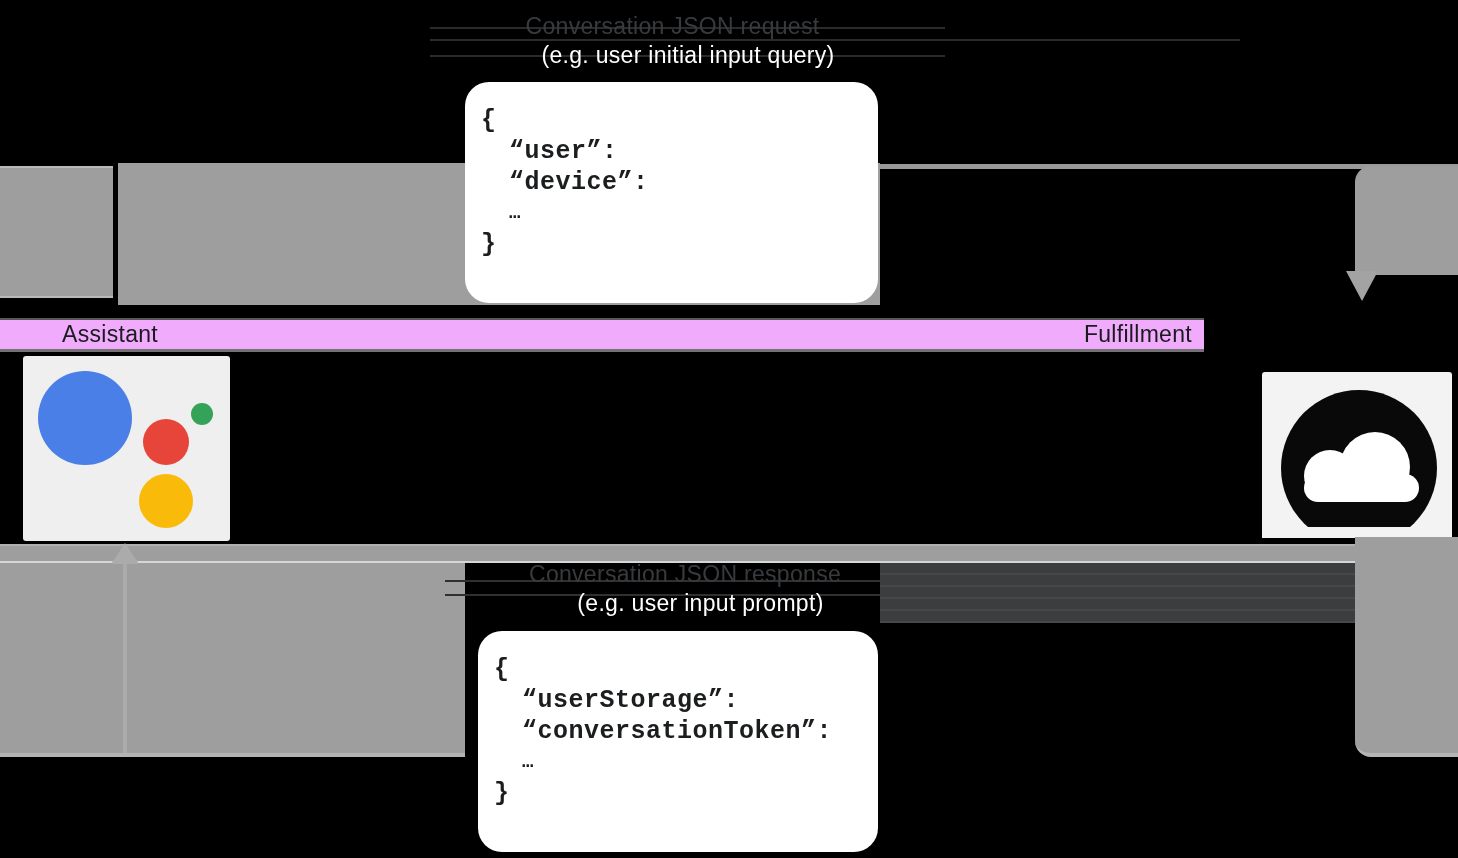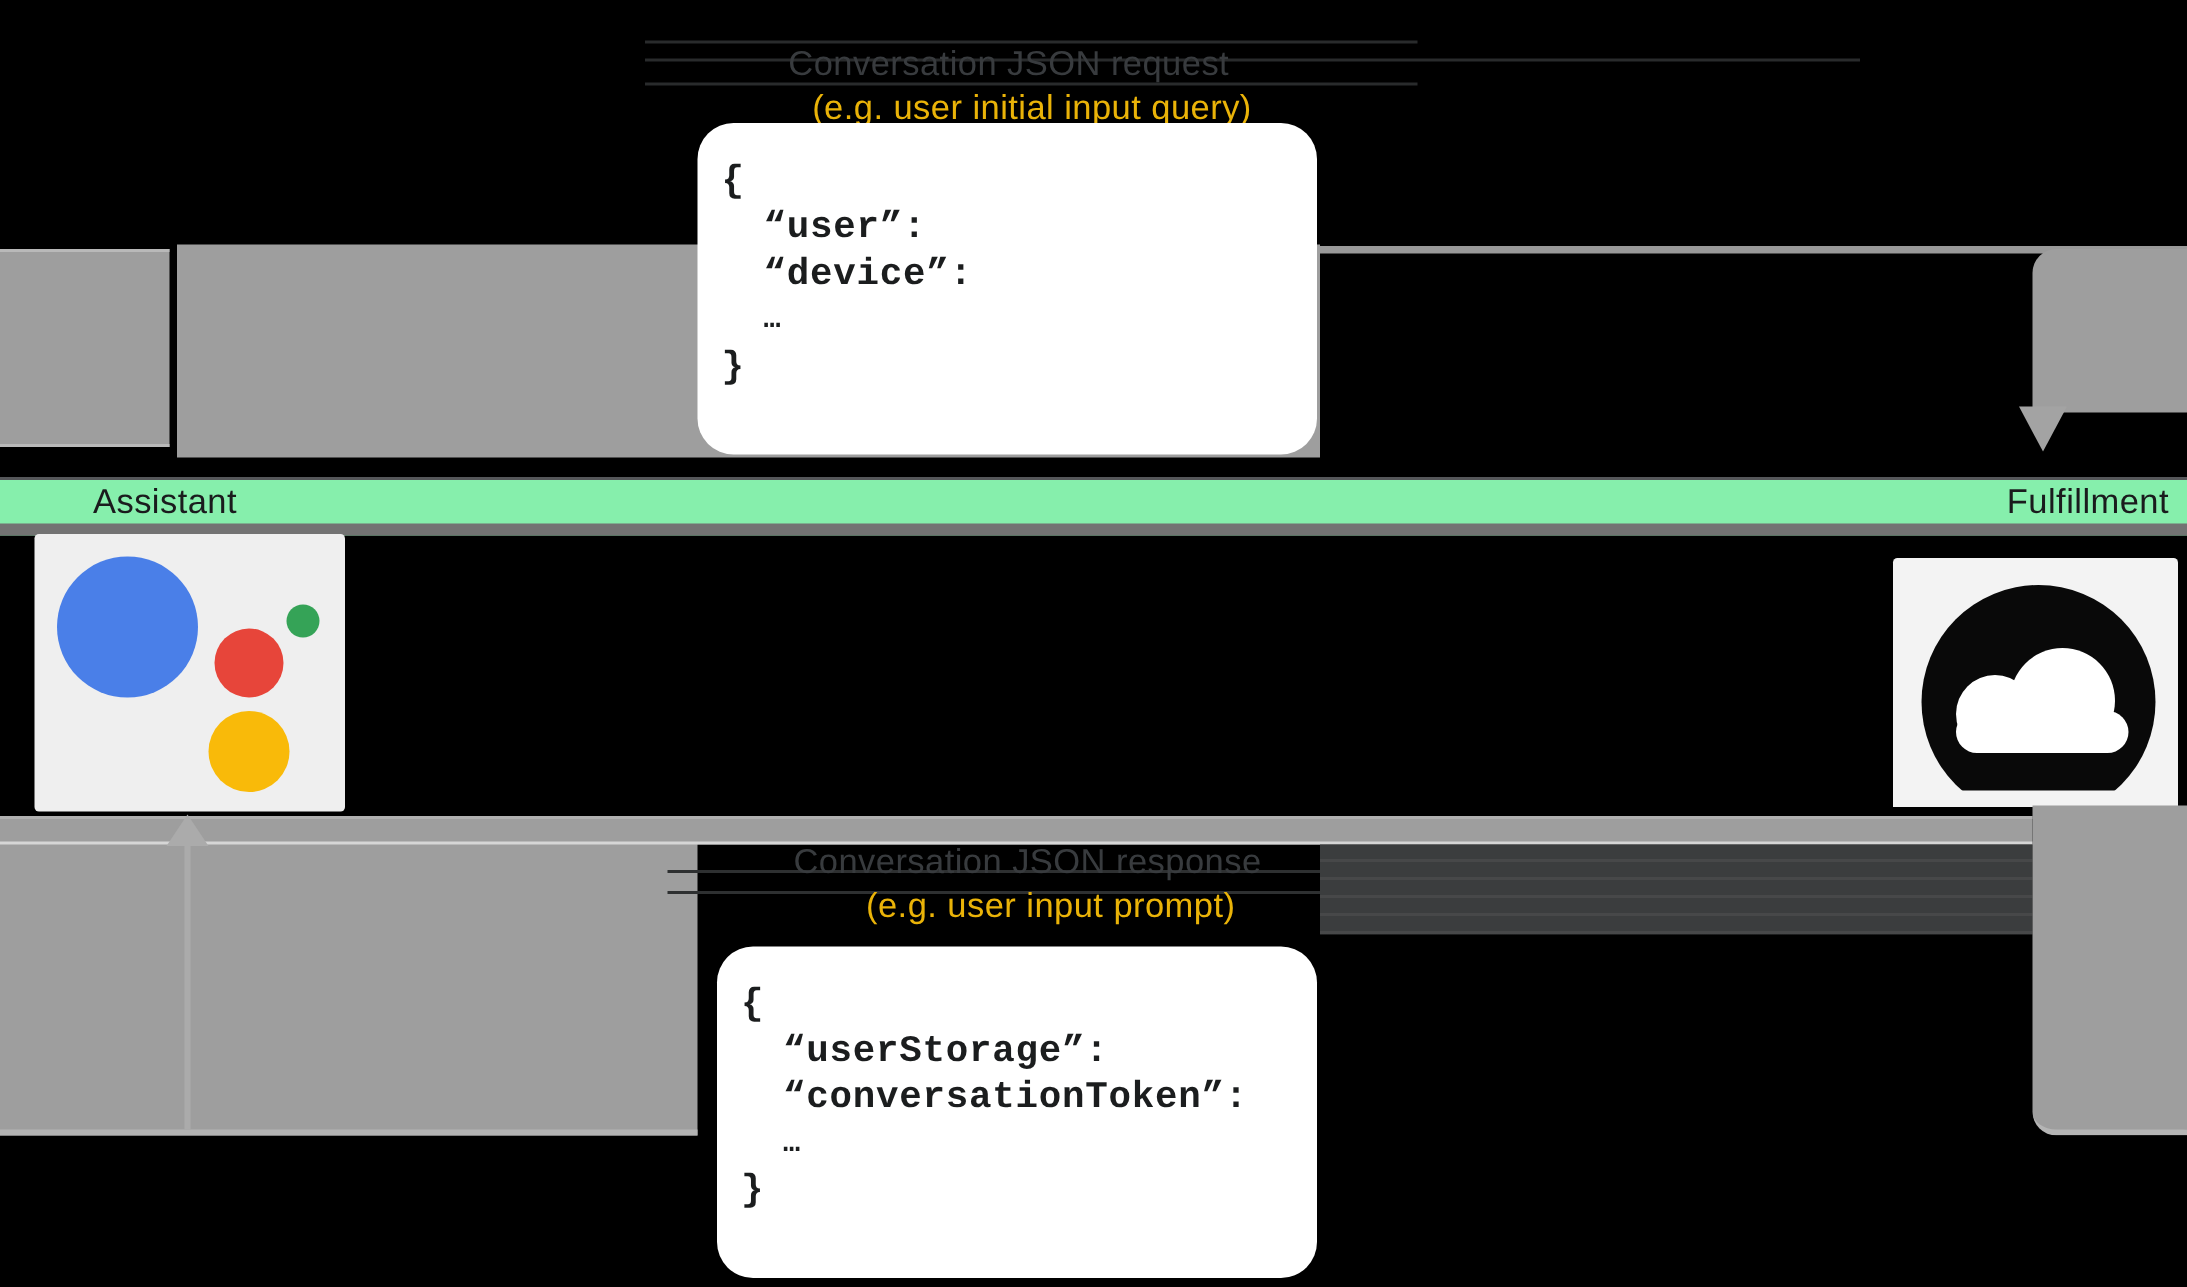--- a/index.html
+++ b/index.html
@@ -3,21 +3,21 @@
 <meta charset="utf-8">
 <style>
   html,body{margin:0;padding:0;background:#000;}
   #canvas{position:relative;width:1458px;height:858px;background:#000;overflow:hidden;
           font-family:"Liberation Sans",sans-serif;}
   .abs{position:absolute;}
 
   
   .flow-label{width:1345px;left:0;text-align:center;color:#383b3e;
               font-size:23px;line-height:29px;letter-spacing:.3px;}
-  .flow-label .l2{color:#eab308;padding-left:31px;}
+  .flow-label .l2{color:#ffffff;padding-left:31px;}
   .streak{height:2px;background:#292b2c;}
 
   
   .gray{background:#9e9e9e;}
   #band-top-left   {left:0;   top:166;width:113px;height:128px;
                     border-top:2px solid #b9b9b9;border-bottom:2px solid #b9b9b9;}
   #band-top-main   {left:118px;top:163px;width:762px;height:142px;}
   #line-top        {left:880px;top:164px;width:578px;height:5px;background:#999;}
   #vbar-top        {left:1355px;top:166px;width:103px;height:109px;border-radius:16px 0 0 0;}
   #arrow-down      {left:1346px;top:271px;width:0;height:0;
@@ -29,22 +29,22 @@
   #dark-strip      {left:880px;top:563px;width:475px;height:60px;
                     background:repeating-linear-gradient(#3b3d3e 0 10px,#474849 10px 12px);}
   #stem-up         {left:123px;top:563px;width:4px;height:190px;background:#ababab;}
   #arrow-up        {left:111px;top:543px;width:0;height:0;
                     border-left:14px solid transparent;border-right:14px solid transparent;
                     border-bottom:21px solid #ababab;}
   #vbar-bottom     {left:1355px;top:537px;width:103px;height:216px;
                     border-radius:0 0 0 16px;border-bottom:4px solid #b5b5b5;}
 
   
-  #divider{left:0;top:318px;width:1458px;height:29px;background:#86efac;
-           border-top:2px solid #55575a;border-bottom:8px solid #737373;}
+  #divider{left:0;top:318px;width:1204px;height:29px;background:#f0abfc;
+           border-top:2px solid #55575a;border-bottom:3px solid #737373;}
   #divider .lane-label{position:absolute;top:0;height:29px;line-height:29px;
            font-size:23px;color:#1a1b1d;letter-spacing:.3px;}
   #lane-left{left:62px;}
   #lane-right{right:12px;}
 
   
   .code-box{background:#fff;border-radius:24px;color:#1b1d1e;
             font-family:"Liberation Mono","DejaVu Sans Mono",monospace;
             font-weight:bold;font-size:25px;line-height:31px;letter-spacing:.5px;}
   #code-top   {left:465px;top:82px; width:413px;height:221px;padding:23px 0 0 16px;box-sizing:border-box;}
@@ -65,21 +65,21 @@
 </style>
 </head>
 <body>
 
 <div id="canvas">
 
   <div class="abs streak" style="left:430px;top:27px;width:515px;"></div>
   <div class="abs streak" style="left:430px;top:39px;width:810px;"></div>
   <div class="abs streak" style="left:430px;top:55px;width:515px;"></div>
 
-  <div class="abs flow-label" style="top:12px;margin-top:16px;">
+  <div class="abs flow-label" style="top:12px;">
     <div class="l1">Conversation JSON request</div>
     <div class="l2">(e.g. user initial input query)</div>
   </div>
 
   <div class="abs gray" id="band-top-left" style="top:166px;"></div>
   <div class="abs gray" id="band-top-main"></div>
   <div class="abs" id="line-top"></div>
   <div class="abs gray" id="vbar-top"></div>
   <div class="abs" id="arrow-down"></div>
 

